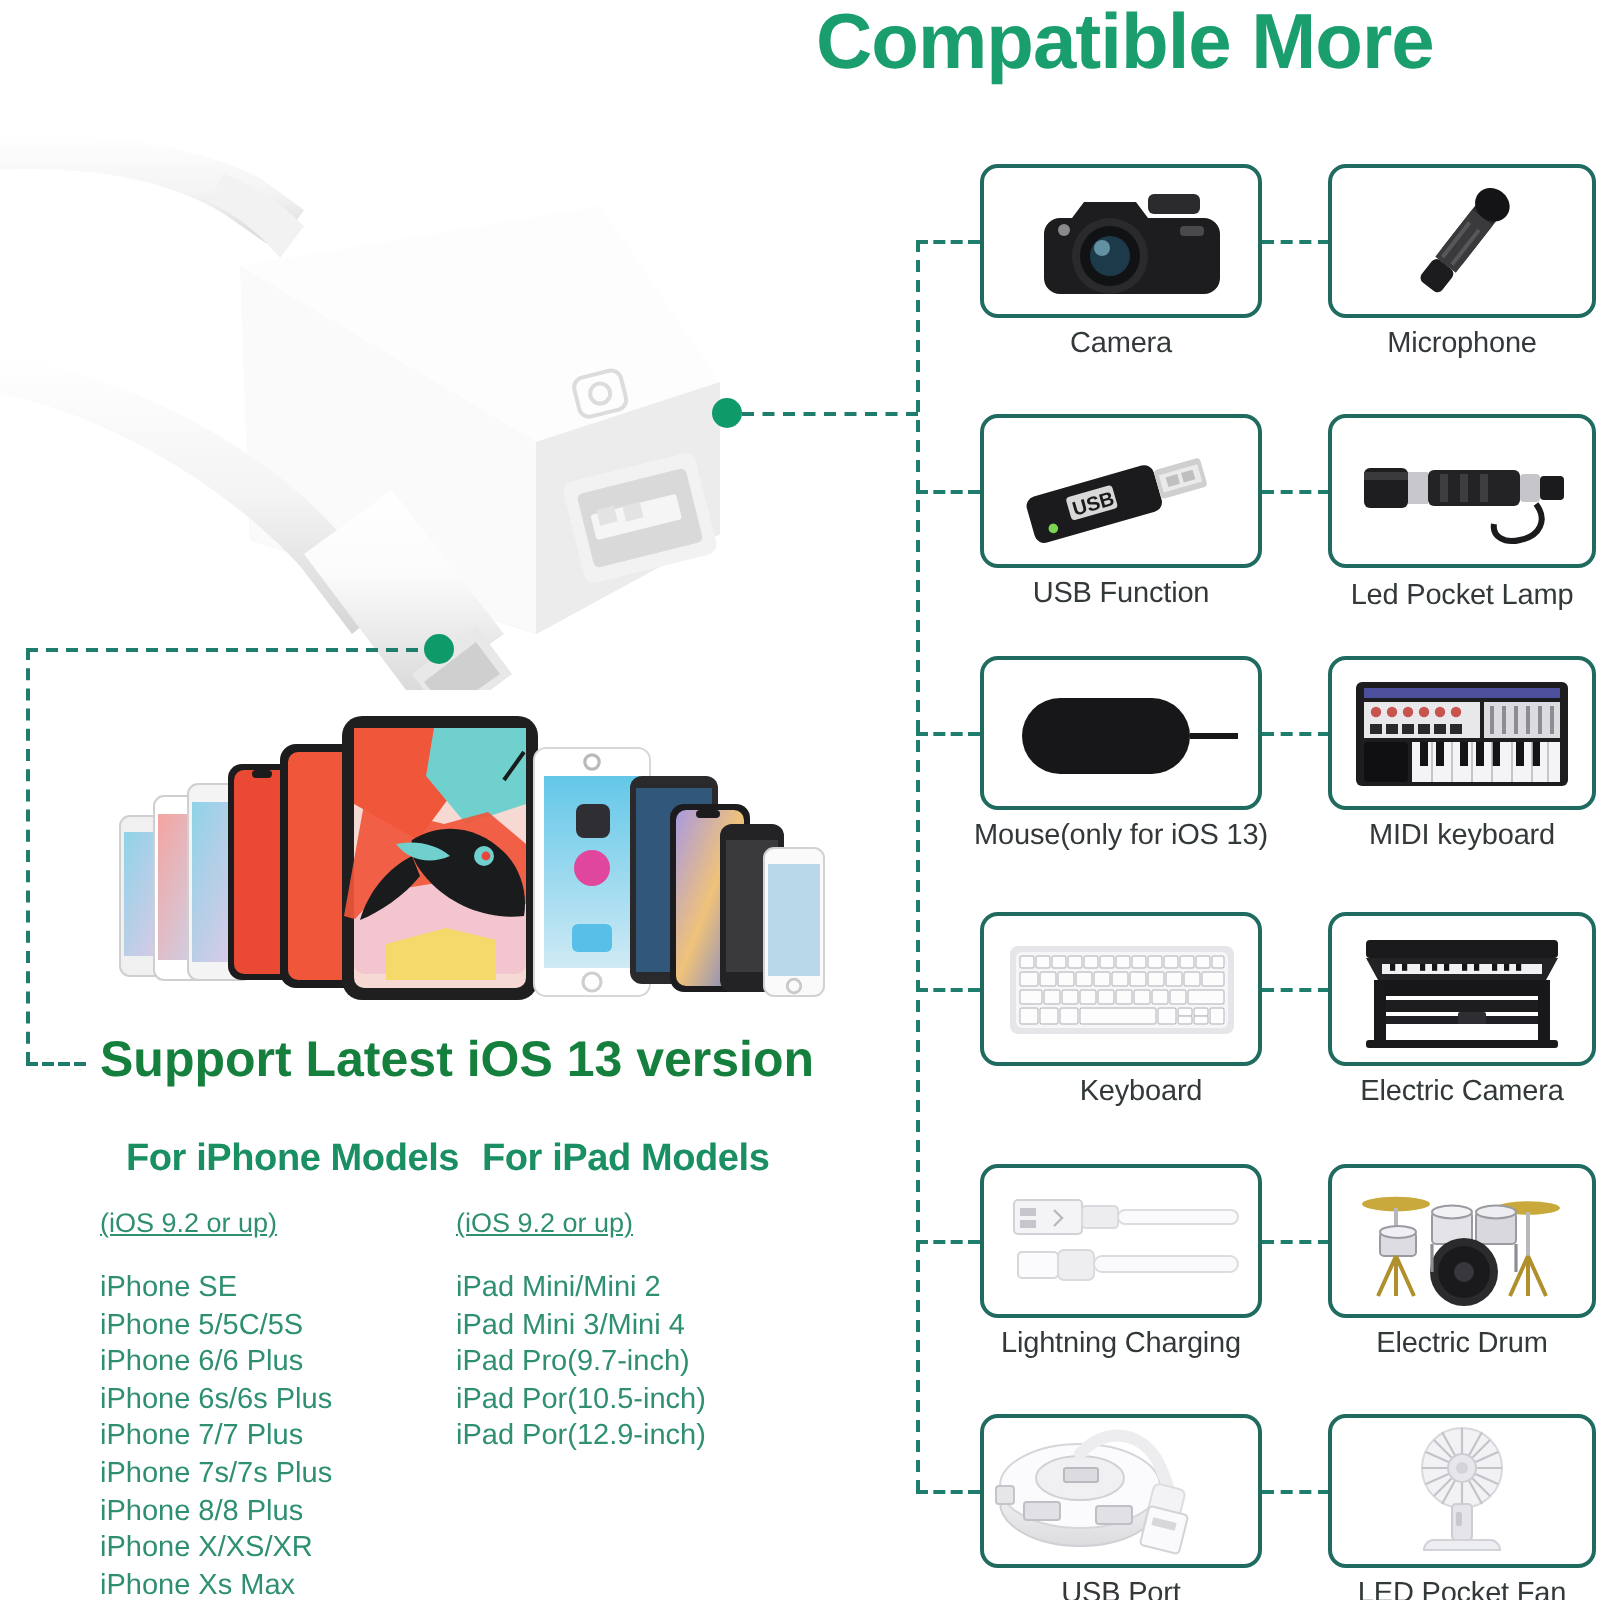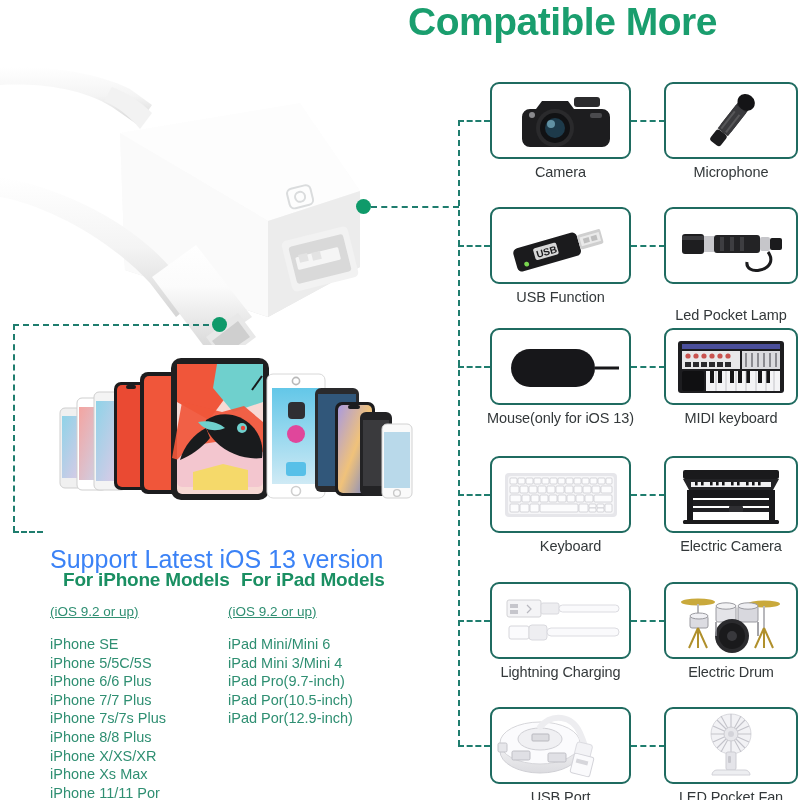--- a/index.html
+++ b/index.html
@@ -49,21 +49,21 @@
 
   
   .lead-usb{
     position:absolute;left:371px;top:206px;width:88px;height:0;
     border-top:2px dashed #1f7d6e;
   }
 
   
   .support-head{
     position:absolute;left:50px;top:516px;
-    font-size:25px;font-weight:normal;color:#3b82f6;white-space:nowrap;margin-top:29px;
+    font-size:25px;font-weight:bold;color:#15803d;white-space:nowrap;
   }
   .col{position:absolute;font-size:15px;color:#2f8f72;}
   .col-iphone{left:50px;top:556px;width:175px;}
   .col-ipad{left:228px;top:556px;width:185px;}
   .col h3{
     margin:13px;font-size:19px;font-weight:bold;color:#1a8f62;
     letter-spacing:-0.2px;white-space:nowrap;
   }
   .col .sub{margin:3px 0 0 0;font-size:13.5px;color:#2f8f72;text-decoration:underline;}
   .col ul{list-style:none;margin:16px 0 0 0;padding:0;}
@@ -256,35 +256,36 @@
 
   <div class="support-head">Support Latest iOS 13 version</div>
 
   <div class="col col-iphone">
     <h3>For iPhone Models</h3>
     <p class="sub">(iOS 9.2 or up)</p>
     <ul>
       <li>iPhone SE</li>
       <li>iPhone 5/5C/5S</li>
       <li>iPhone 6/6 Plus</li>
+      <li>iPhone 6s/6s Plus</li>
       <li>iPhone 7/7 Plus</li>
       <li>iPhone 7s/7s Plus</li>
       <li>iPhone 8/8 Plus</li>
       <li>iPhone X/XS/XR</li>
       <li>iPhone Xs Max</li>
       <li>iPhone 11/11 Por</li>
       <li class="dots">...........</li>
     </ul>
   </div>
 
   <div class="col col-ipad">
     <h3>For iPad Models</h3>
     <p class="sub">(iOS 9.2 or up)</p>
     <ul>
-      <li>iPad Mini/Mini 6</li>
+      <li>iPad Mini/Mini 2</li>
       <li>iPad Mini 3/Mini 4</li>
       <li>iPad Pro(9.7-inch)</li>
       <li>iPad Por(10.5-inch)</li>
       <li>iPad Por(12.9-inch)</li>
     </ul>
   </div>
 
   <div class="spine"></div>
   <div class="branch" style="top:120px"></div>
   <div class="branch" style="top:245px"></div>
@@ -366,21 +367,21 @@
           <rect x="42" y="18" width="46" height="18" rx="3" fill="#232325"></rect>
           <rect x="48" y="20" width="4" height="14" fill="#3e3e41"></rect>
           <rect x="58" y="20" width="4" height="14" fill="#3e3e41"></rect>
           <rect x="68" y="20" width="4" height="14" fill="#3e3e41"></rect>
           <rect x="88" y="20" width="10" height="14" rx="2" fill="#c6c6ca"></rect>
           <rect x="98" y="21" width="12" height="12" rx="2" fill="#1b1b1d"></rect>
           <path d="M96 35 c 6 8 2 16 -8 18 c -8 2 -14 -2 -13 -8" stroke="#1b1b1d" stroke-width="3" fill="none"></path>
         </svg>
       </div>
     </div>
-    <div class="cap" style="left:664px;top:307px;width:134px">Led Pocket Lamp</div>
+    <div class="cap" style="left:664px;top:290px;width:134px">Led Pocket Lamp</div>
   </div>
 
   <div class="cell">
     <div class="box" style="left:490px;top:328px;width:141px;height:77px">
       <div class="art">
         <svg width="120" height="60" viewBox="0 0 120 60">
           <rect x="10" y="12" width="84" height="38" rx="19" fill="#17171a"></rect>
           <path d="M94 31 h24" stroke="#17171a" stroke-width="3"></path>
         </svg>
       </div>

